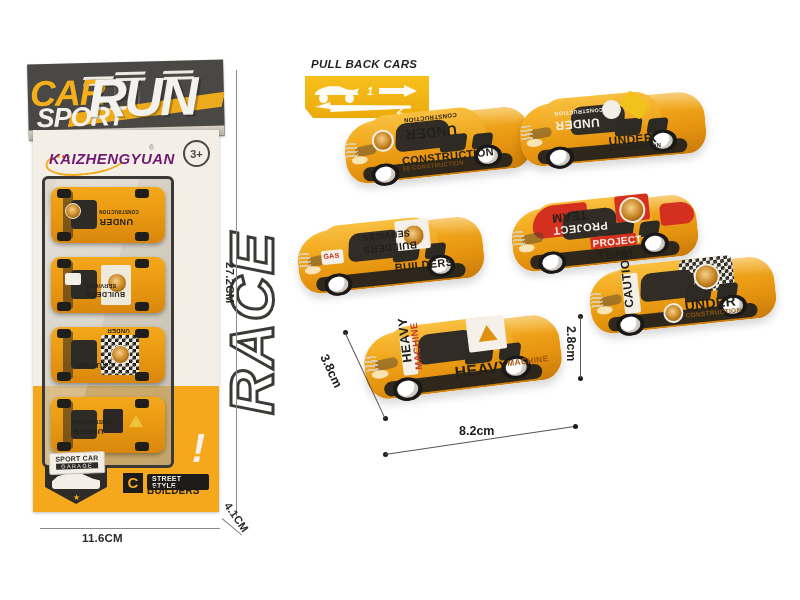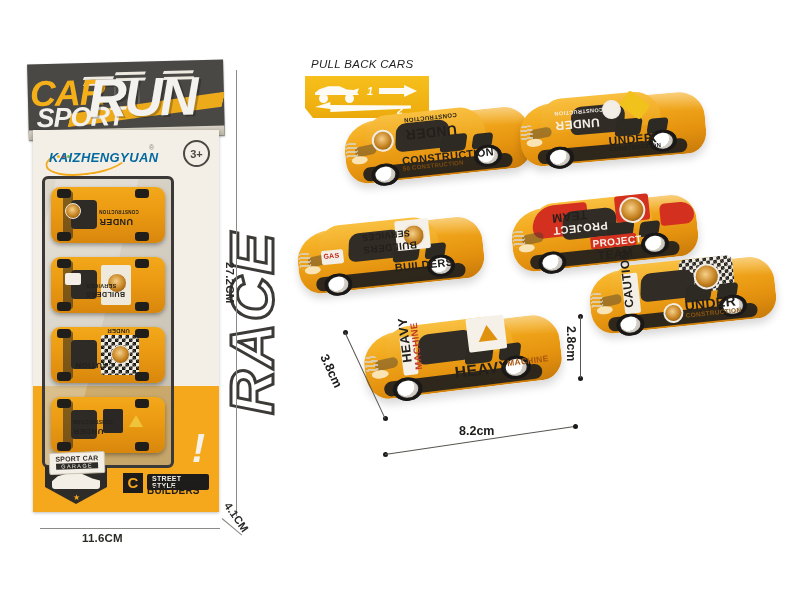--- a/index.html
+++ b/index.html
@@ -130,24 +130,24 @@
   .brand-row {
     position: absolute;
     left: 10px;
     top: 14px;
     width: 166px;
     height: 26px;
   }
   .brand-name {
     position: absolute;
     left: 6px; top: 6px;
-    font-size: 13px;
+    font-size: 15px;
     font-weight: bold;
     font-style: italic;
-    color: #0369a1;
+    color: #701a75;
     letter-spacing: .4px;
   }
   .brand-arc {
     position: absolute;
     left: 2px; top: 1px;
     width: 80px; height: 26px;
     border: 2px solid #f2a91a;
     border-radius: 50%;
     border-top-color: transparent;
     border-right-color: transparent;
@@ -400,21 +400,21 @@
     position: absolute;
     left: 305px;
     top: 58px;
     width: 160px;
     height: 68px;
   }
   .pb-title {
     position: absolute;
     left: 6px; top: 0;
     font-size: 11.5px;
-    font-weight: normal;
+    font-weight: bold;
     font-style: italic;
     color: #211f1d;
     letter-spacing: .3px;
   }
   .pb-plate {
     position: absolute;
     left: 0; top: 18px;
     width: 124px; height: 42px;
     background: linear-gradient(180deg,#f7c01c,#ecab0c);
     clip-path: polygon(0 0, 100% 0, 100% 100%, 8px 100%, 0 76%);

